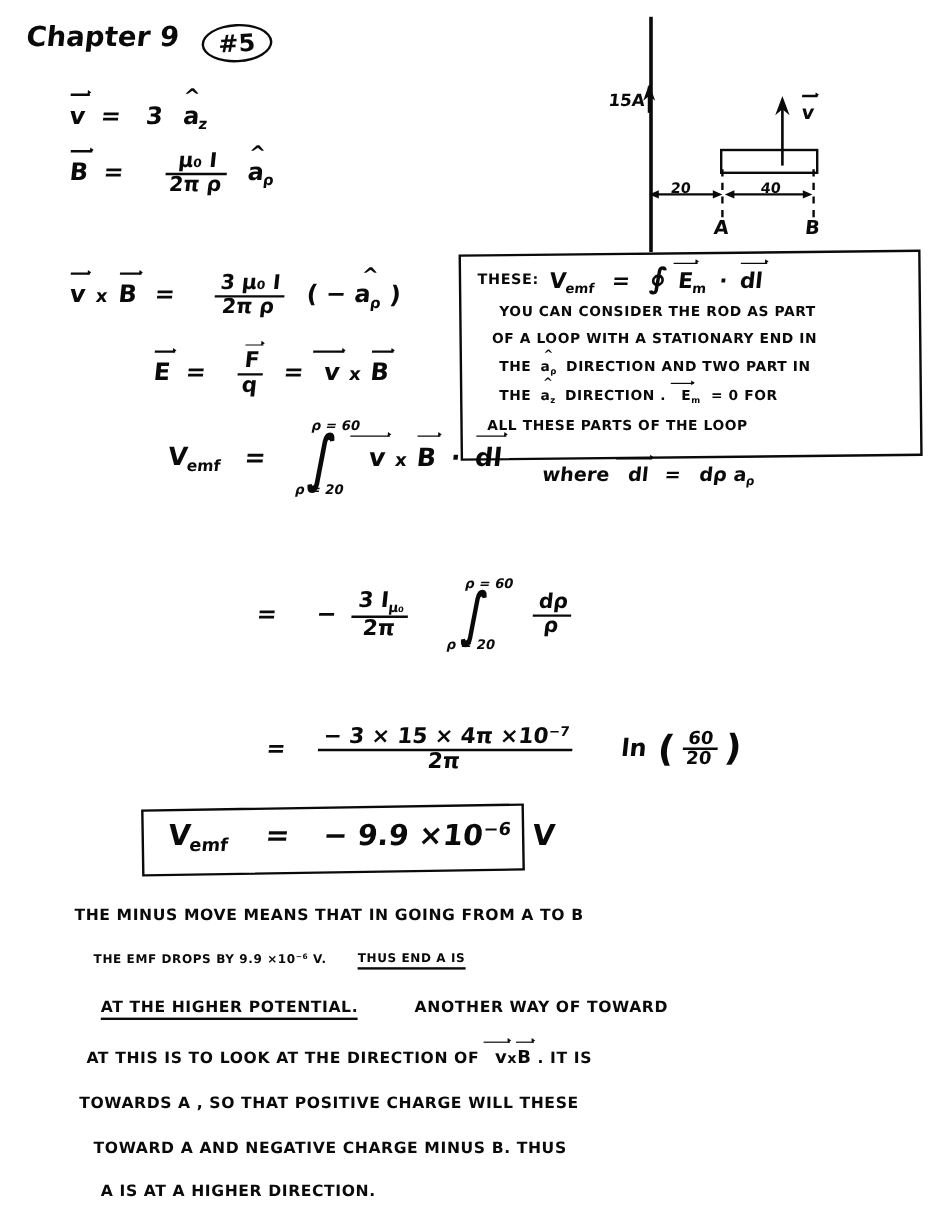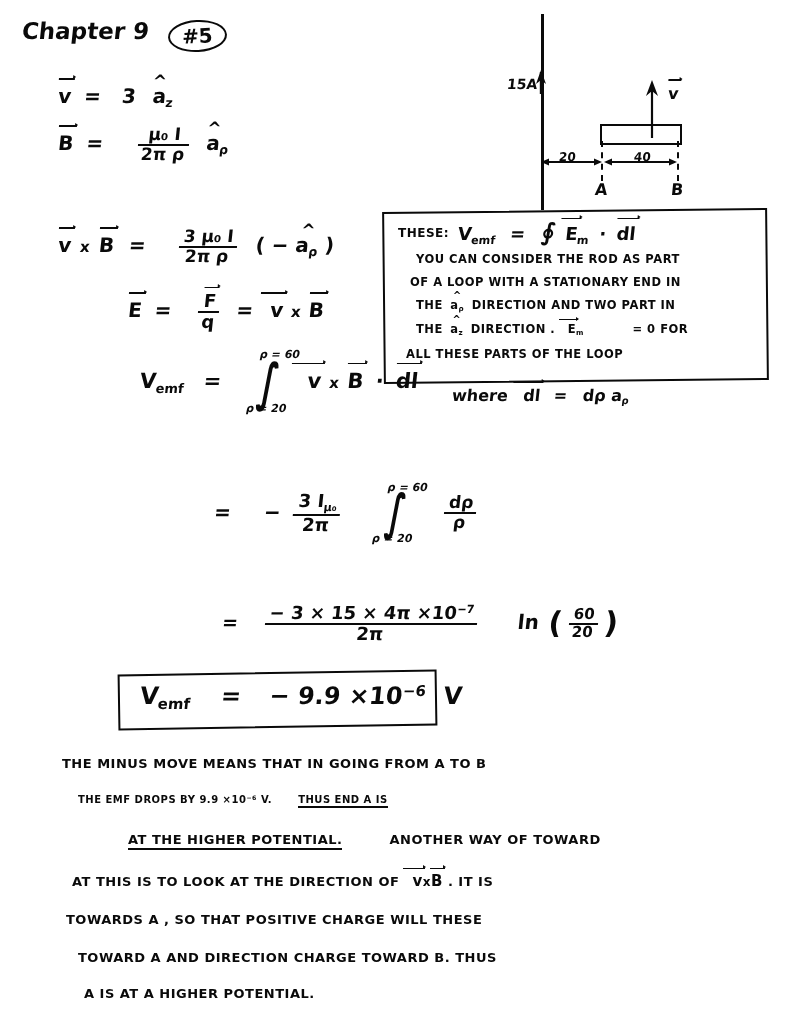--- a/index.html
+++ b/index.html
@@ -30,21 +30,21 @@
     display:inline-block;padding:2px 12px;border:2.4px solid #0a0a0a;border-radius:50%;
     transform:rotate(-3deg);
   }
   .boxnote{
     position:absolute;border:2.6px solid #0a0a0a;
     transform:rotate(-0.6deg);
   }
   .ansbox{
     position:absolute;border:2.6px solid #0a0a0a;transform:rotate(-0.9deg);
   }
-  .uline{border-bottom:2.4px solid #0a0a0a;padding-bottom:1px;margin-left:44px;}
+  .uline{border-bottom:2.4px solid #0a0a0a;padding-bottom:1px;}
   .rod{position:absolute;border:2.4px solid #0a0a0a;background:#fff;}
   .wire{position:absolute;background:#0a0a0a;}
   .dash{position:absolute;border-left:2px dashed #0a0a0a;}
   svg{position:absolute;overflow:visible;}
 </style>
 </head>
 <body>
 
 <div class="ink hw" style="left:22px;top:18px;font-size:23px;">Chapter 9</div>
 <div class="ink" style="left:168px;top:20px;font-size:20px;">
@@ -208,21 +208,21 @@
   <span>THE</span>
   <span class="hat" style="padding:0 3px;"><span>a</span><span class="sub">ρ</span></span>
   <span>DIRECTION AND TWO PART IN</span>
 </div>
 
 <div class="ink hwprint" style="left:416px;top:322px;font-size:11.5px;">
   <span>THE</span>
   <span class="hat" style="padding:0 3px;"><span>a</span><span class="sub">z</span></span>
   <span>DIRECTION .</span>
   <span style="padding-left:8px;" class="vec"><span class="tip"></span><span>E</span></span><span class="sub">m</span>
-  <span style="padding-left:4px;margin-left:40px;">= 0   FOR</span>
+  <span style="padding-left:4px;">= 0   FOR</span>
 </div>
 
 <div class="ink hwprint" style="left:406px;top:347px;font-size:11.5px;">ALL THESE PARTS OF THE LOOP</div>
 
 <div class="ink hw" style="left:452px;top:386px;font-size:16px;">
   <span>where</span>
   <span style="padding-left:10px;" class="vec"><span class="tip"></span><span>dl</span></span>
   <span style="padding-left:8px;">=</span>
   <span style="padding-left:10px;">dρ a</span><span class="sub">ρ</span>
 </div>
@@ -240,14 +240,14 @@
   <span style="margin-left:42px;">ANOTHER   WAY  OF  TOWARD</span>
 </div>
 
 <div class="ink hwprint" style="left:72px;top:872px;font-size:13px;">
   <span>AT   THIS   IS   TO    LOOK   AT   THE  DIRECTION  OF</span>
   <span style="padding-left:8px;font-size:15px;" class="vec"><span class="tip"></span><span>v</span></span><span style="font-size:12px;">x</span><span style="font-size:15px;" class="vec"><span class="tip"></span><span>B</span></span>
   <span>.   IT  IS</span>
 </div>
 
 <div class="ink hwprint" style="left:66px;top:912px;font-size:13px;">TOWARDS   A ,  SO  THAT   POSITIVE   CHARGE  WILL  THESE</div>
-<div class="ink hwprint" style="left:78px;top:950px;font-size:13px;">TOWARD  A    AND   DIRECTION  CHARGE  TOWARD  B.   THUS</div>
-<div class="ink hwprint" style="left:84px;top:986px;font-size:13px;">A   IS   AT   A   HIGHER   POTENTIAL.</div>
+<div class="ink hwprint" style="left:78px;top:950px;font-size:13px;">TOWARD  A    AND   NEGATIVE  CHARGE  MINUS  B.   THUS</div>
+<div class="ink hwprint" style="left:84px;top:986px;font-size:13px;">A   IS   AT   A   HIGHER   DIRECTION.</div>
 
 </body></html>

